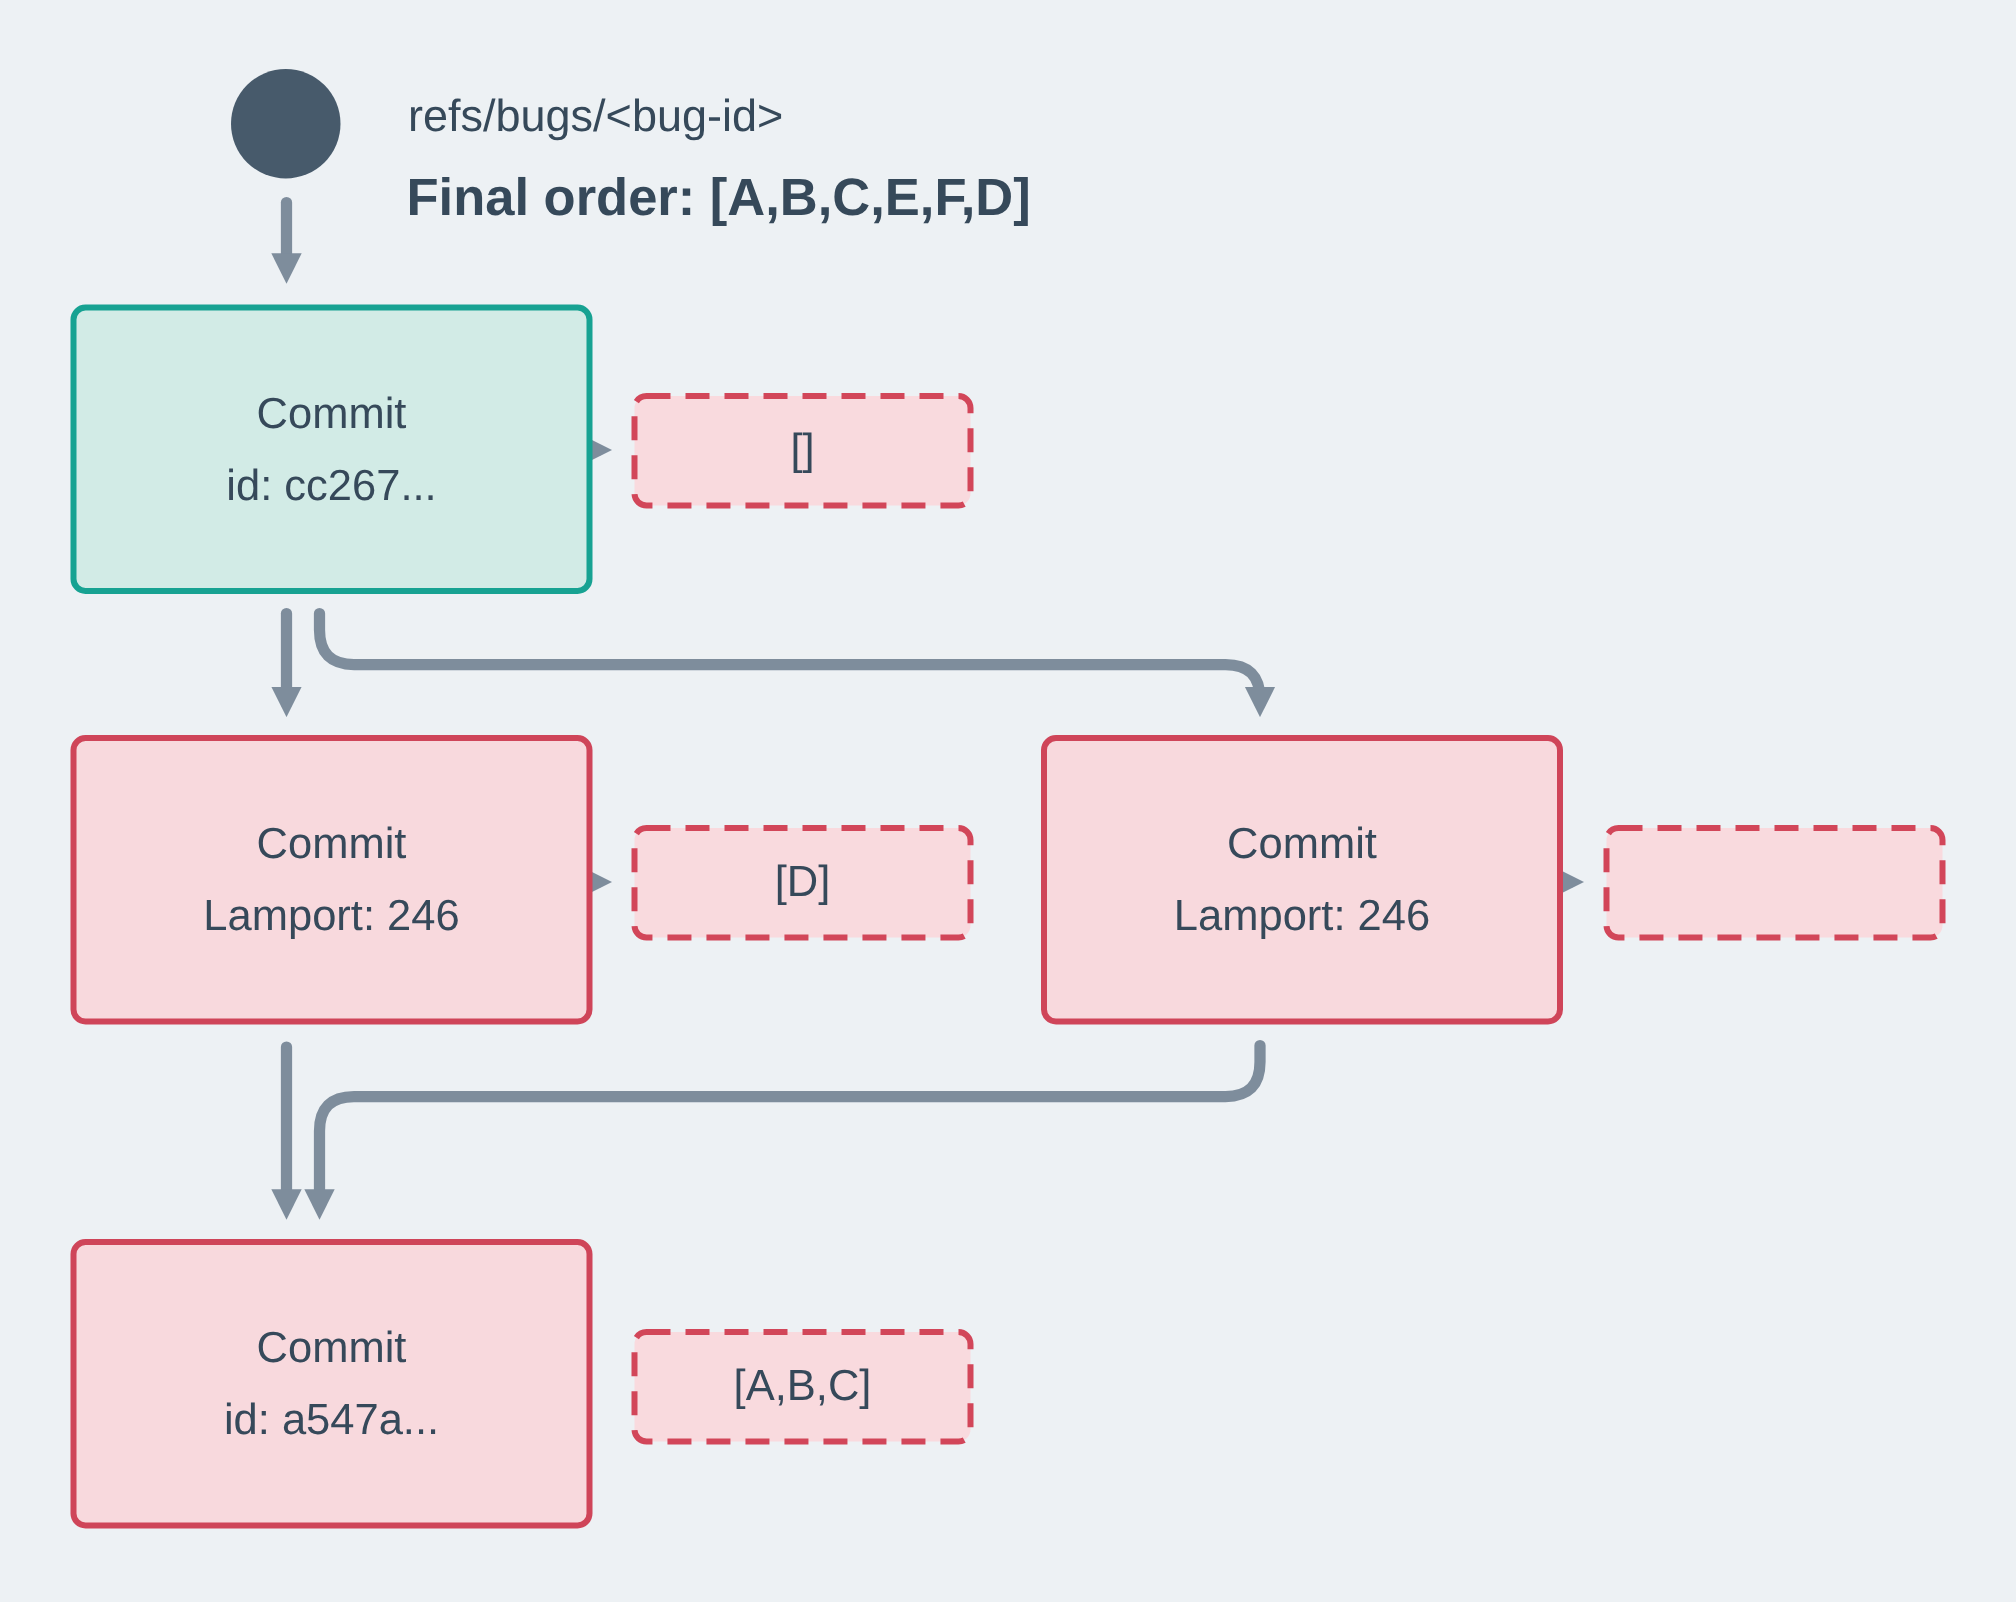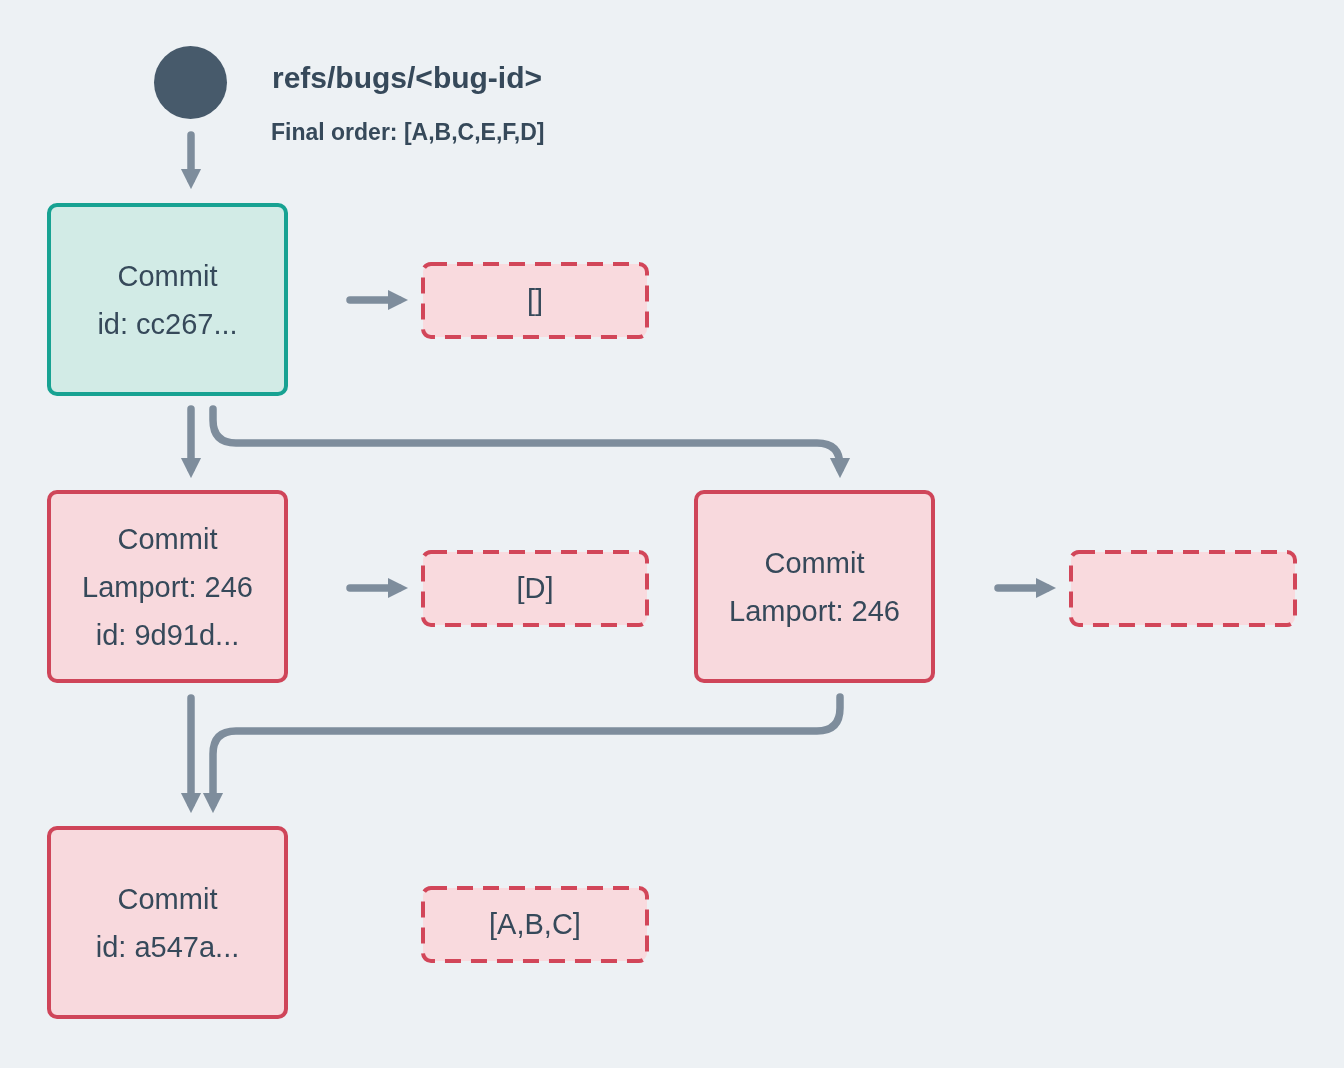--- a/index.html
+++ b/index.html
@@ -51,36 +51,36 @@
     left: 154px; top: 46px;
     width: 73px; height: 73px;
     border-radius: 50%;
     background: var(--ref-circle);
   }
   .ref-label {
     position: absolute;
     left: 272px; top: 58px;
     font-size: 30px;
     line-height: 40px;
-    font-weight: 700;
+    font-weight: 400;
     color: var(--text);
     white-space: nowrap;
   }
   .final-order {
     position: absolute;
     left: 271px; top: 112px;
-    font-size: 23px;
+    font-size: 35px;
     line-height: 40px;
     font-weight: 700;
     color: var(--text);
     white-space: nowrap;
   }
   .commit-box {
     position: absolute;
-    width: 241px; height: 193px;
+    width: 348px; height: 193px;
     border-radius: 10px;
     display: flex;
     flex-direction: column;
     align-items: center;
     justify-content: center;
     text-align: center;
   }
   .commit-box .line {
     font-size: 29px;
     line-height: 48px;
@@ -146,21 +146,20 @@
 
   <div class="commit-box teal" style="left:47px; top:203px;">
     <div class="line">Commit</div>
     <div class="line">id: cc267...</div>
   </div>
   <div class="payload-label" style="left:423px; top:264px;">[]</div>
 
   <div class="commit-box red" style="left:47px; top:490px;">
     <div class="line">Commit</div>
     <div class="line">Lamport: 246</div>
-    <div class="line">id: 9d91d...</div>
   </div>
   <div class="payload-label" style="left:423px; top:552px;">[D]</div>
 
   <div class="commit-box red" style="left:694px; top:490px;">
     <div class="line">Commit</div>
     <div class="line">Lamport: 246</div>
   </div>
 
   <div class="commit-box red" style="left:47px; top:826px;">
     <div class="line">Commit</div>

